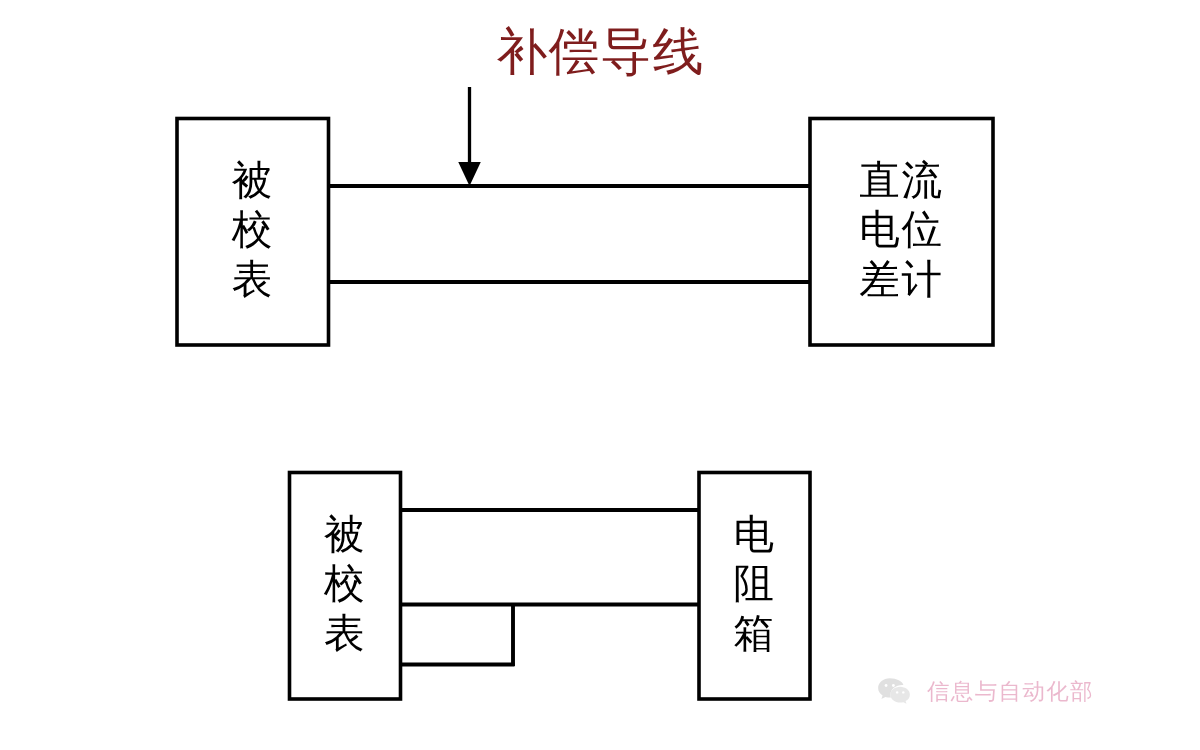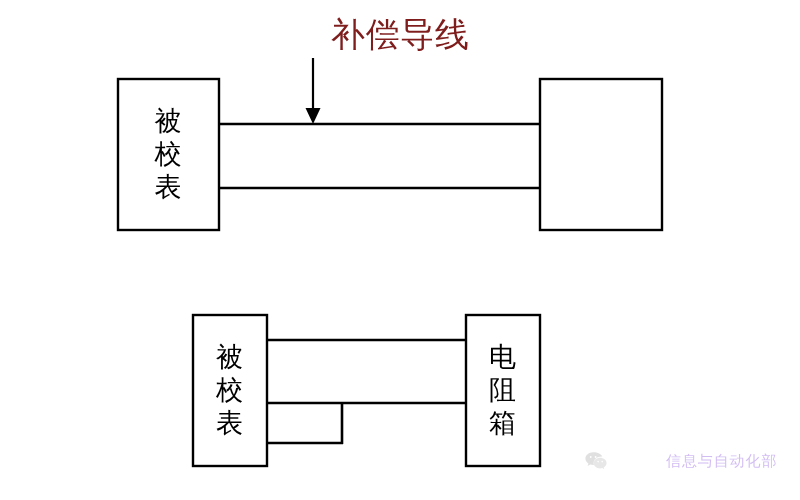--- a/index.html
+++ b/index.html
@@ -78,24 +78,23 @@
     position: absolute;
     display: flex;
     align-items: center;
     gap: 9px;
     opacity: 0.30;
     pointer-events: none;
   }
   .watermark-text {
     font-family: "DejaVu Sans", "Liberation Sans", sans-serif;
     font-size: 15px;
-    color: #6d28d9;
+    color: #be185d;
     letter-spacing: 0.06em;
     white-space: nowrap;
-    margin-left: 48px;
   }
   .wm-logo {
     width: 26px;
     height: 26px;
     position: relative;
     flex: 0 0 auto;
   }
   .wm-logo svg { display: block; }
 </style>
 </head>
@@ -130,20 +129,25 @@
   </svg>
 
   <div class="title-text" style="left:331px; top:12px;">补偿导线</div>
 
   <div class="box-label" style="left:118px; top:79px; width:101px; height:151px; font-size:27px;">
     <span class="lbl-line">被</span>
     <span class="lbl-line">校</span>
     <span class="lbl-line">表</span>
   </div>
 
+  <div class="box-label" style="left:540px; top:79px; width:122px; height:151px; font-size:27px;">
+    <span class="lbl-line">直流</span>
+    <span class="lbl-line">电位</span>
+    <span class="lbl-line">差计</span>
+  </div>
 
   <div class="box-label" style="left:193px; top:315px; width:74px; height:151px; font-size:27px;">
     <span class="lbl-line">被</span>
     <span class="lbl-line">校</span>
     <span class="lbl-line">表</span>
   </div>
 
   <div class="box-label" style="left:466px; top:315px; width:74px; height:151px; font-size:27px;">
     <span class="lbl-line">电</span>
     <span class="lbl-line">阻</span>

